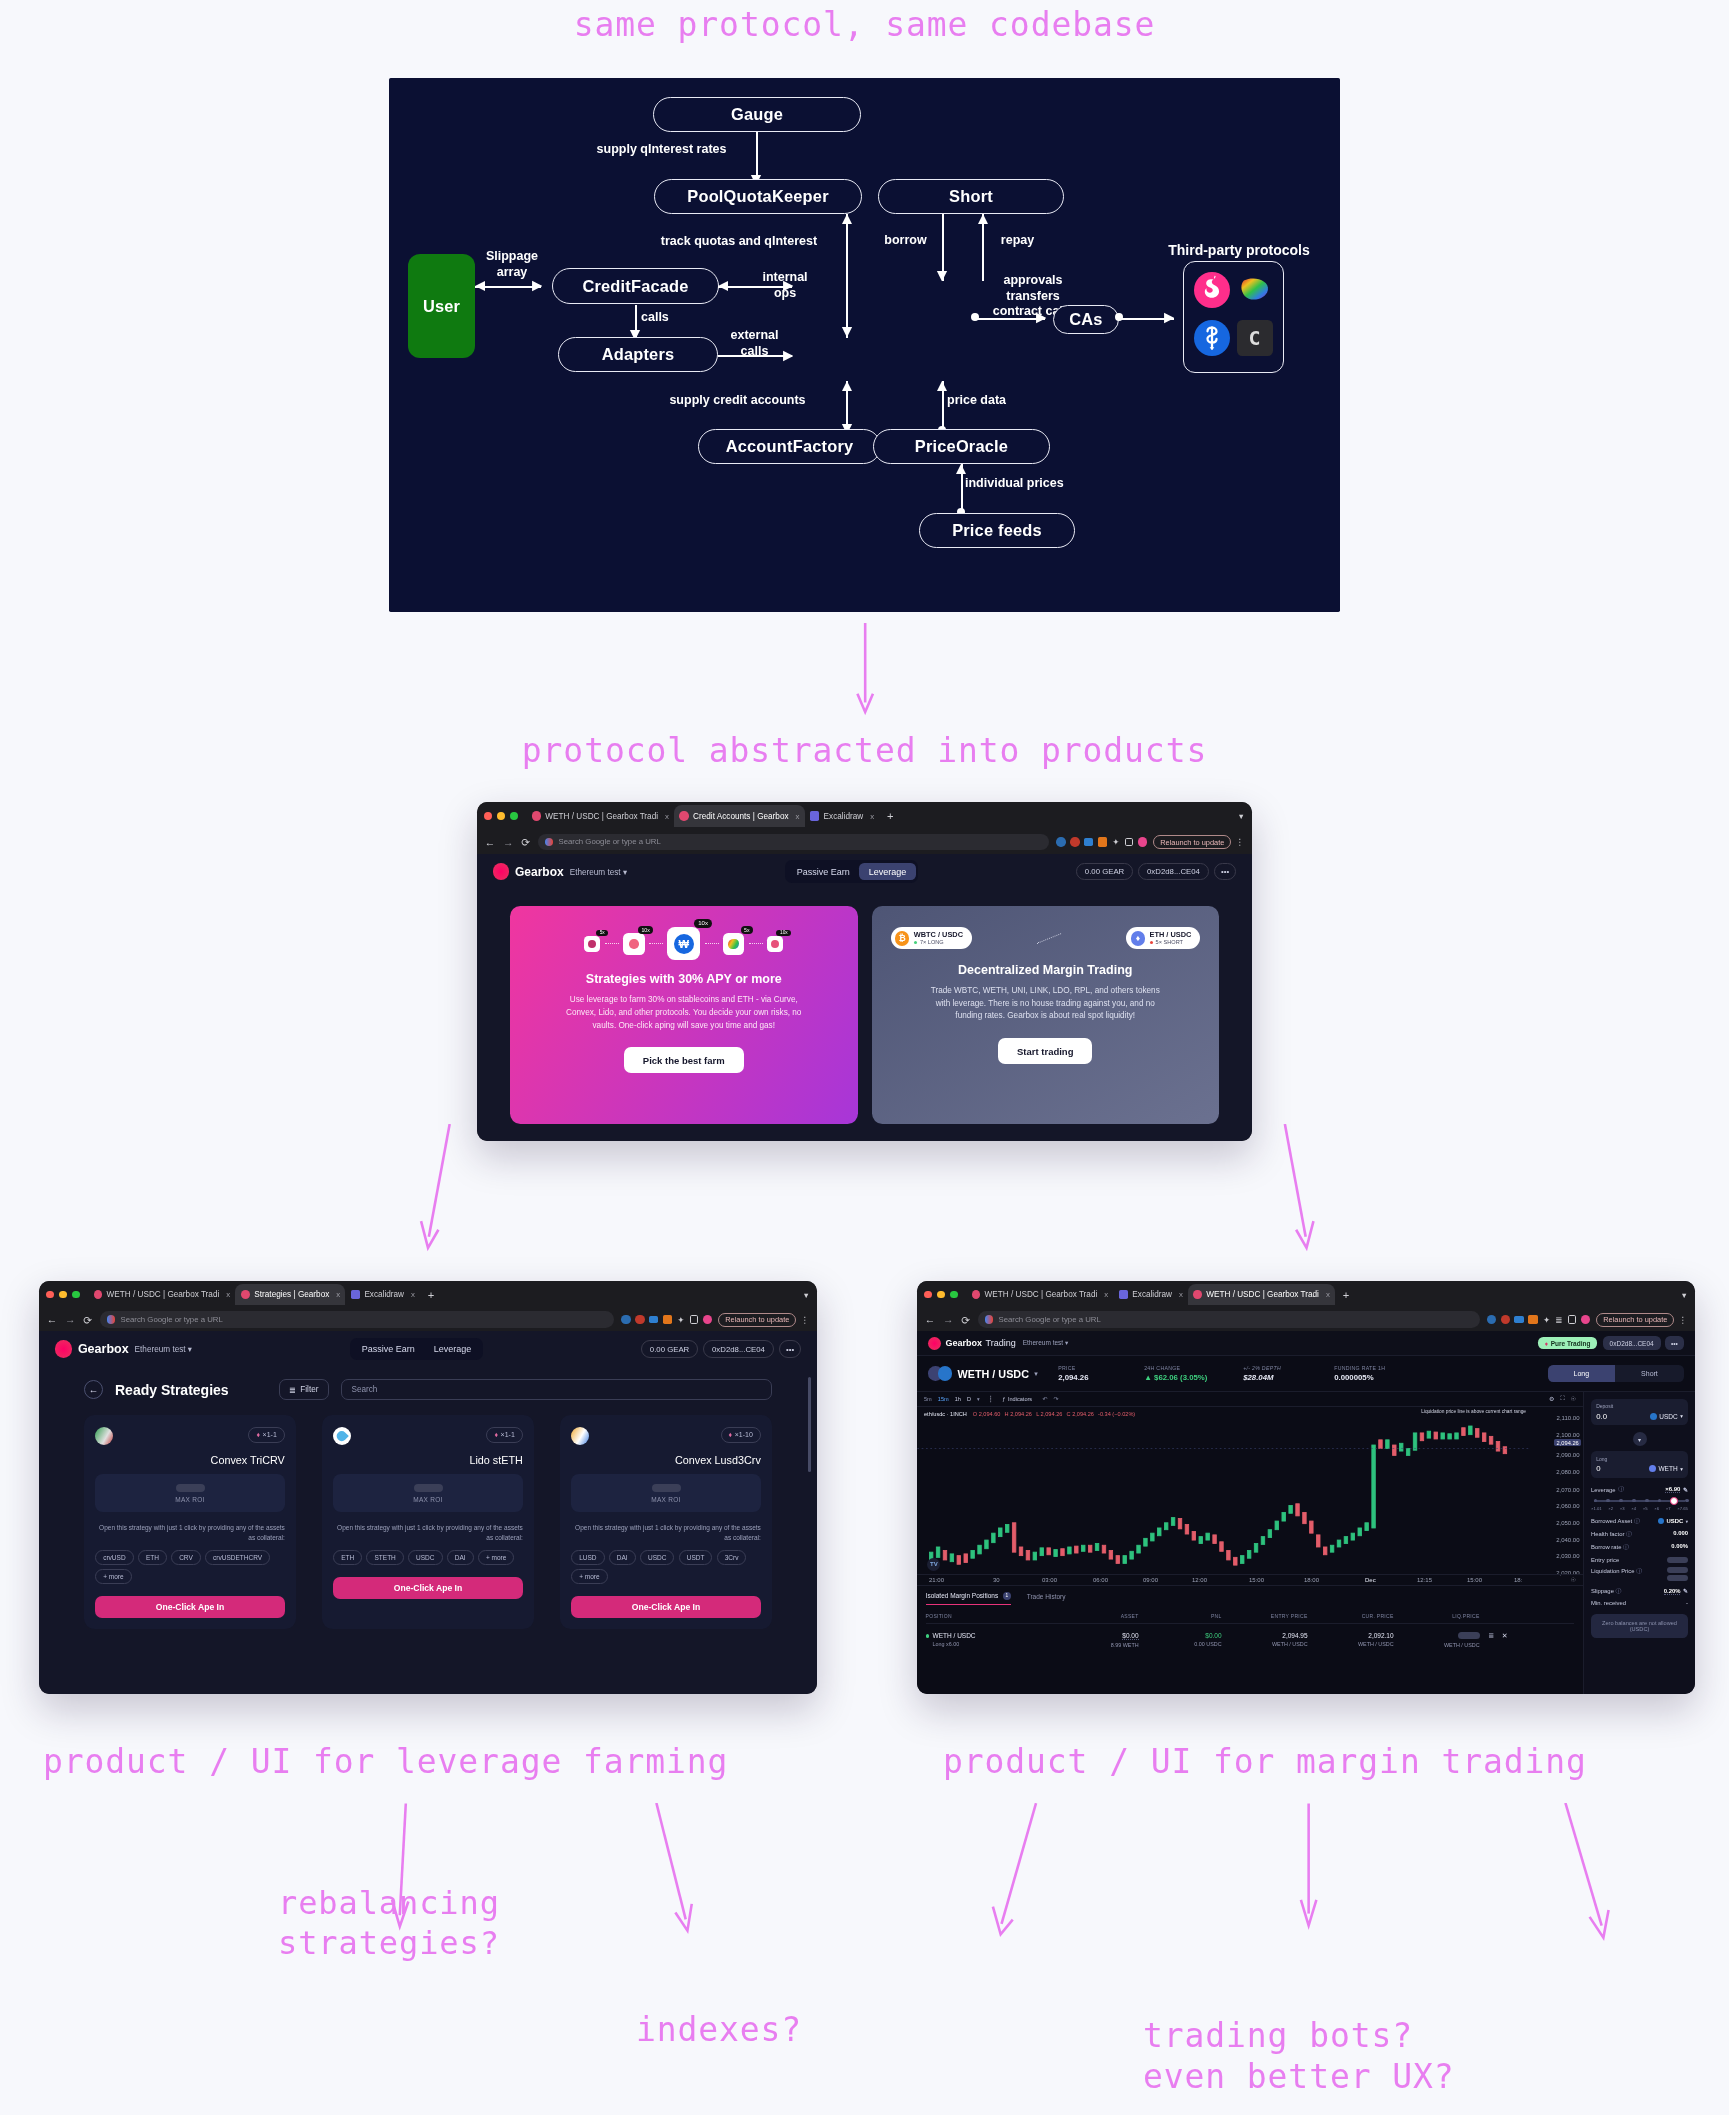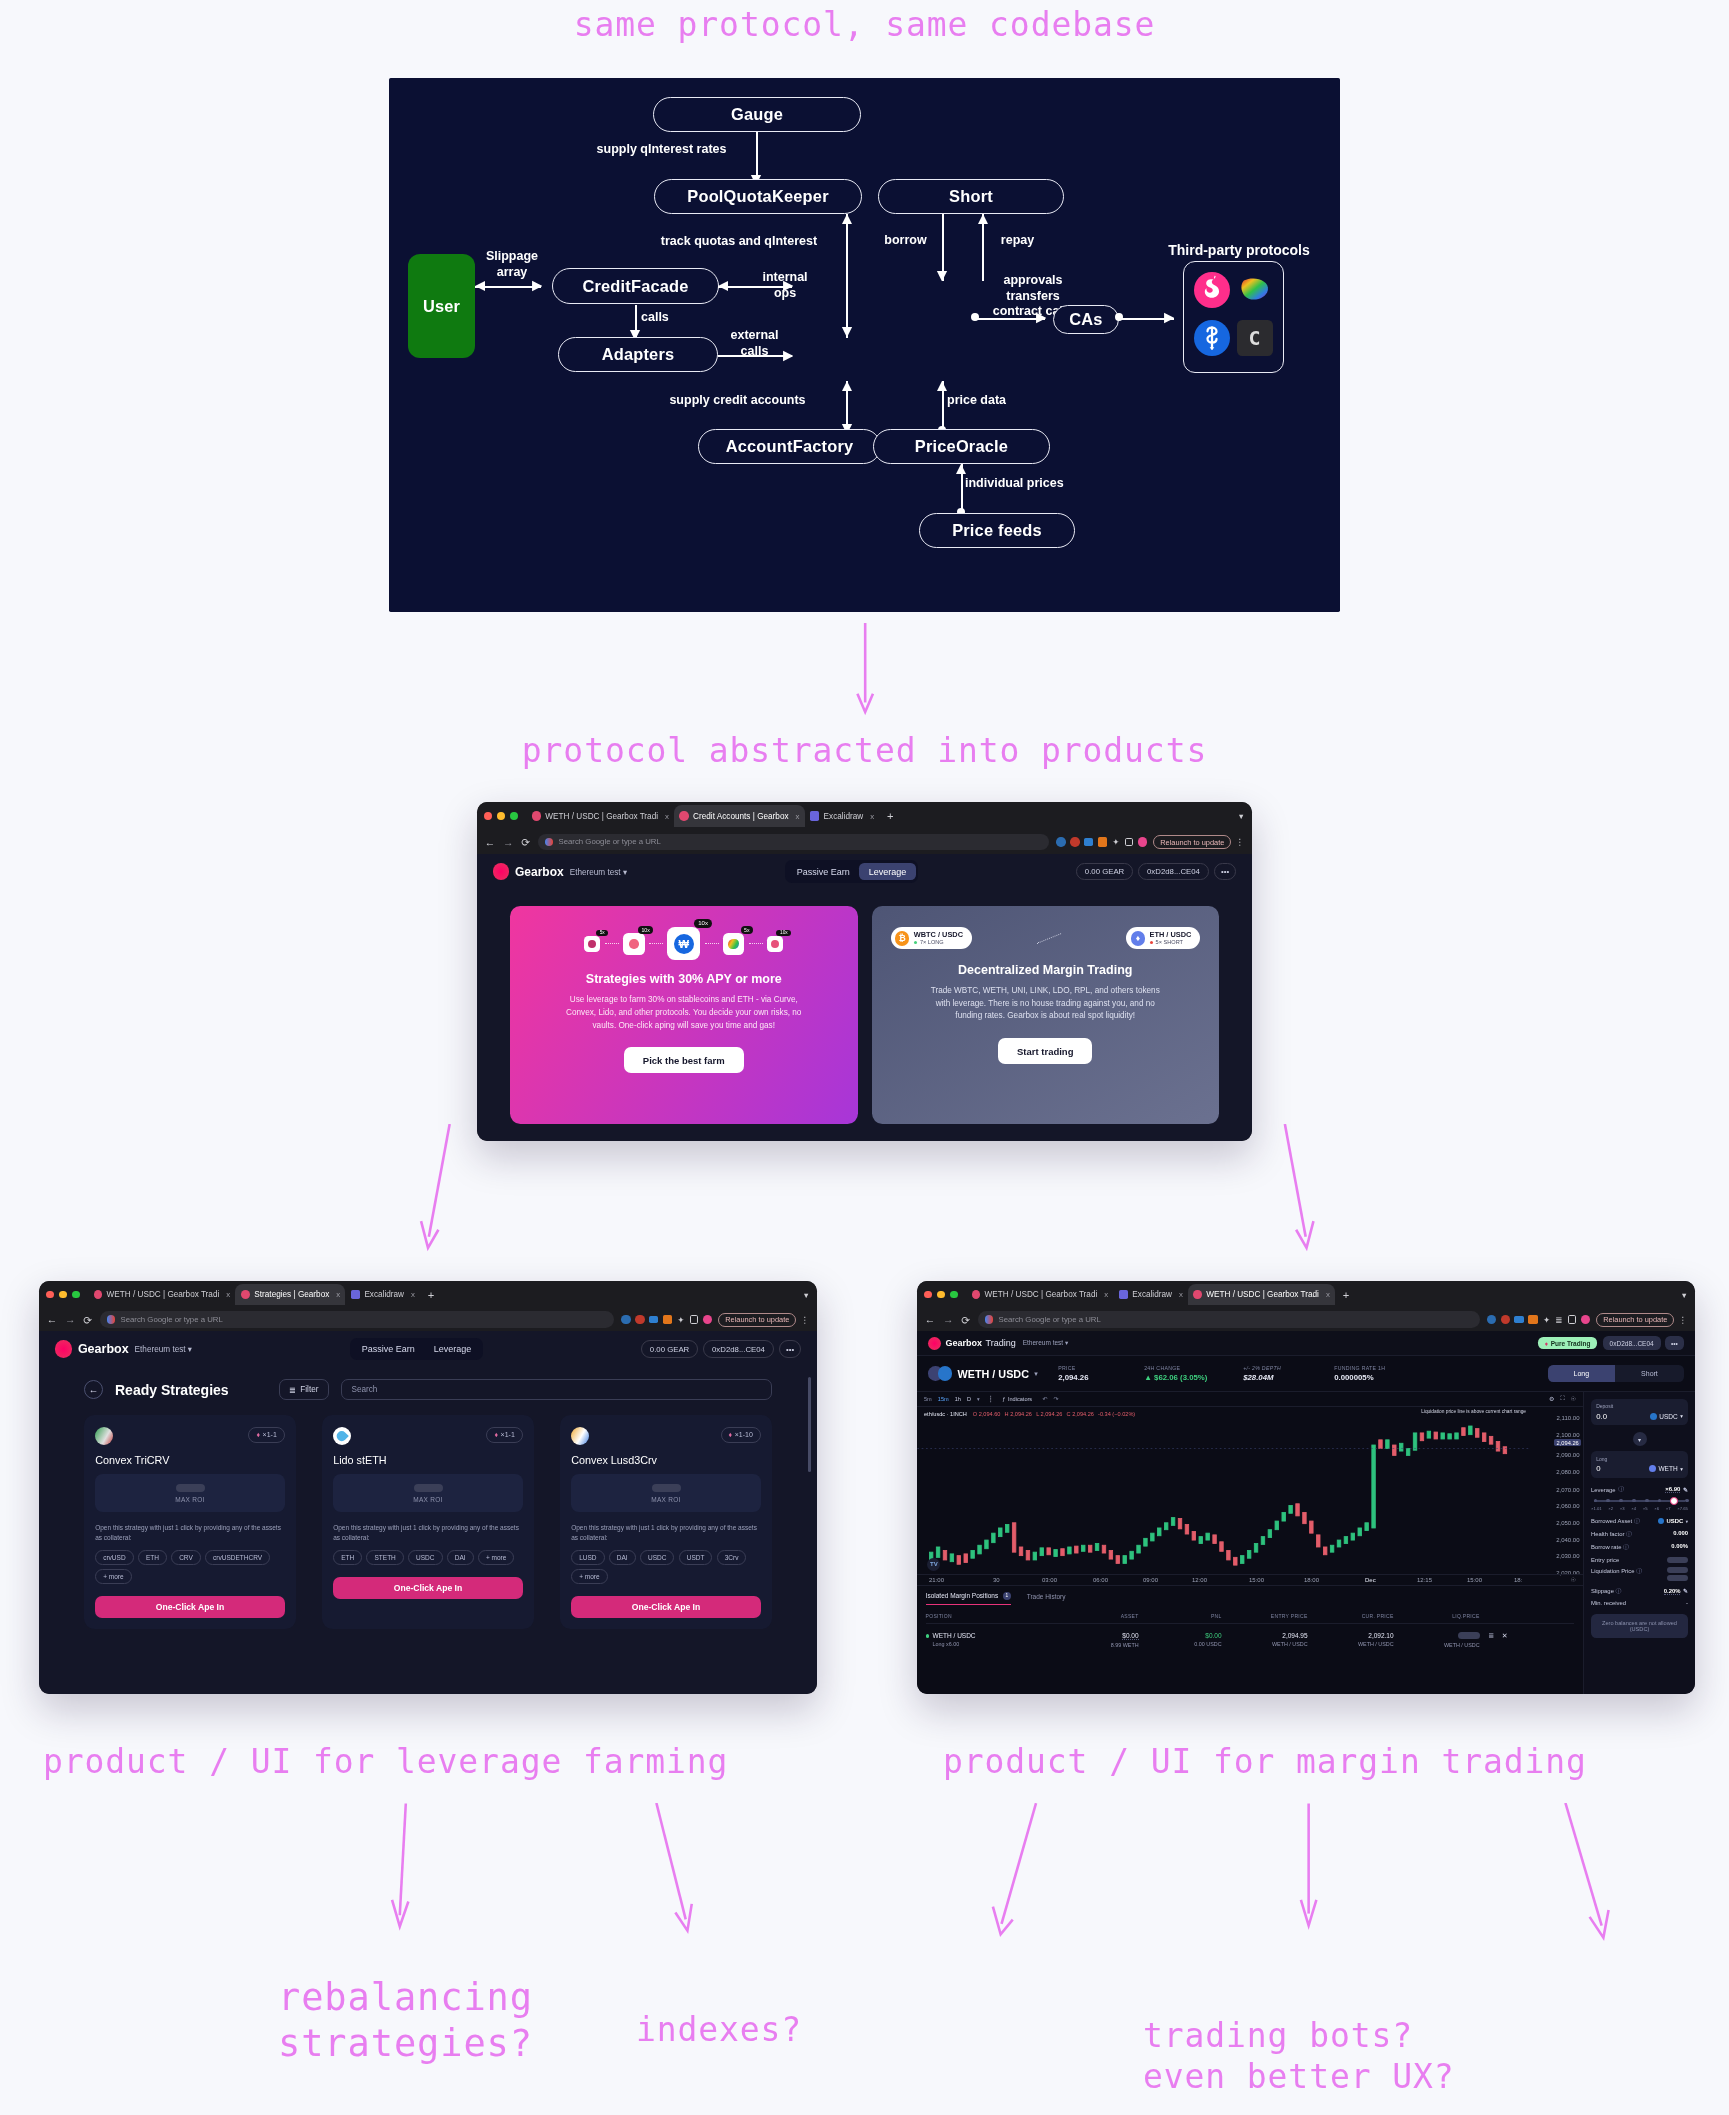--- a/index.html
+++ b/index.html
@@ -16,21 +16,21 @@
     color: #e87ef0;
     letter-spacing: 0.9px;
     white-space: pre;
   }
 
   
   #ann-top { position:absolute; left:0; top:5.2px; width:1729px; text-align:center; font-size:33px; }
   #ann-products { position:absolute; left:0; top:731px; width:1729px; text-align:center; font-size:33px; }
   #ann-farm { position:absolute; left:43px; top:1742px; font-size:33px; }
   #ann-margin { position:absolute; left:943px; top:1742px; font-size:33px; }
-  #ann-rebal { position:absolute; left:278px; top:1975px; font-size:37px; line-height:1.25; text-align:left;}
+  #ann-rebal { position:absolute; left:278px; top:1883px; font-size:32px; line-height:1.25; text-align:left;}
   #ann-index { position:absolute; left:636px; top:2010px; font-size:33px; }
   #ann-bots { position:absolute; left:1143px; top:2015px; font-size:33px; line-height:1.25; }
 
   
   .arrow { position:absolute; }
 
   
   #diagram {
     position:absolute; left:389px; top:78px; width:951px; height:534px;
     background:#0b1033; border-radius:1.7px; overflow:hidden;
@@ -468,21 +468,21 @@
     <div style="display:flex;align-items:center;gap:12px;margin-bottom:14.7px;">
       <span style="width:19px;height:19px;border-radius:50%;border:1.2px solid #4b5070;color:#d6d9ec;font-size:9.5px;display:flex;align-items:center;justify-content:center;">←</span>
       <span style="color:#fff;font-weight:bold;font-size:14px;">Ready Strategies</span>
       <span style="margin-left:38px;border:0.9px solid #3a3d55;border-radius:7px;padding:4.3px 9.5px;color:#cfd2e4;font-size:8.2px;display:flex;align-items:center;gap:4.3px;">
         <span>≣</span>
         <span>Filter</span>
       </span>
       <span style="flex:1;border:0.9px solid #3a3d55;border-radius:7px;padding:5.2px 9.5px;color:#8f93ad;font-size:8.2px;">Search</span>
     </div>
 
-    <div style="display:flex;gap:26px;">
+    <div style="display:flex;gap:26px;text-align:right;">
 
       <div class="scard" style="flex:1;padding:12px 11.2px 11.2px 11.2px;">
         <div style="display:flex;align-items:flex-start;justify-content:space-between;">
           <span style="width:18px;height:18px;border-radius:50%;background:linear-gradient(120deg,#2f9e4f,#e0e0e0 60%,#c23b3b);display:inline-block;"></span>
           <span class="tok" style="height:15.6px;padding:0 7px;font-size:7px;gap:2.6px;">
             <span style="color:#e06aa0;">♦</span>
             <span>×1-1</span>
           </span>
         </div>
         <div style="color:#fff;font-size:10.8px;margin:8.6px 0 8.6px 0;">Convex TriCRV</div>

